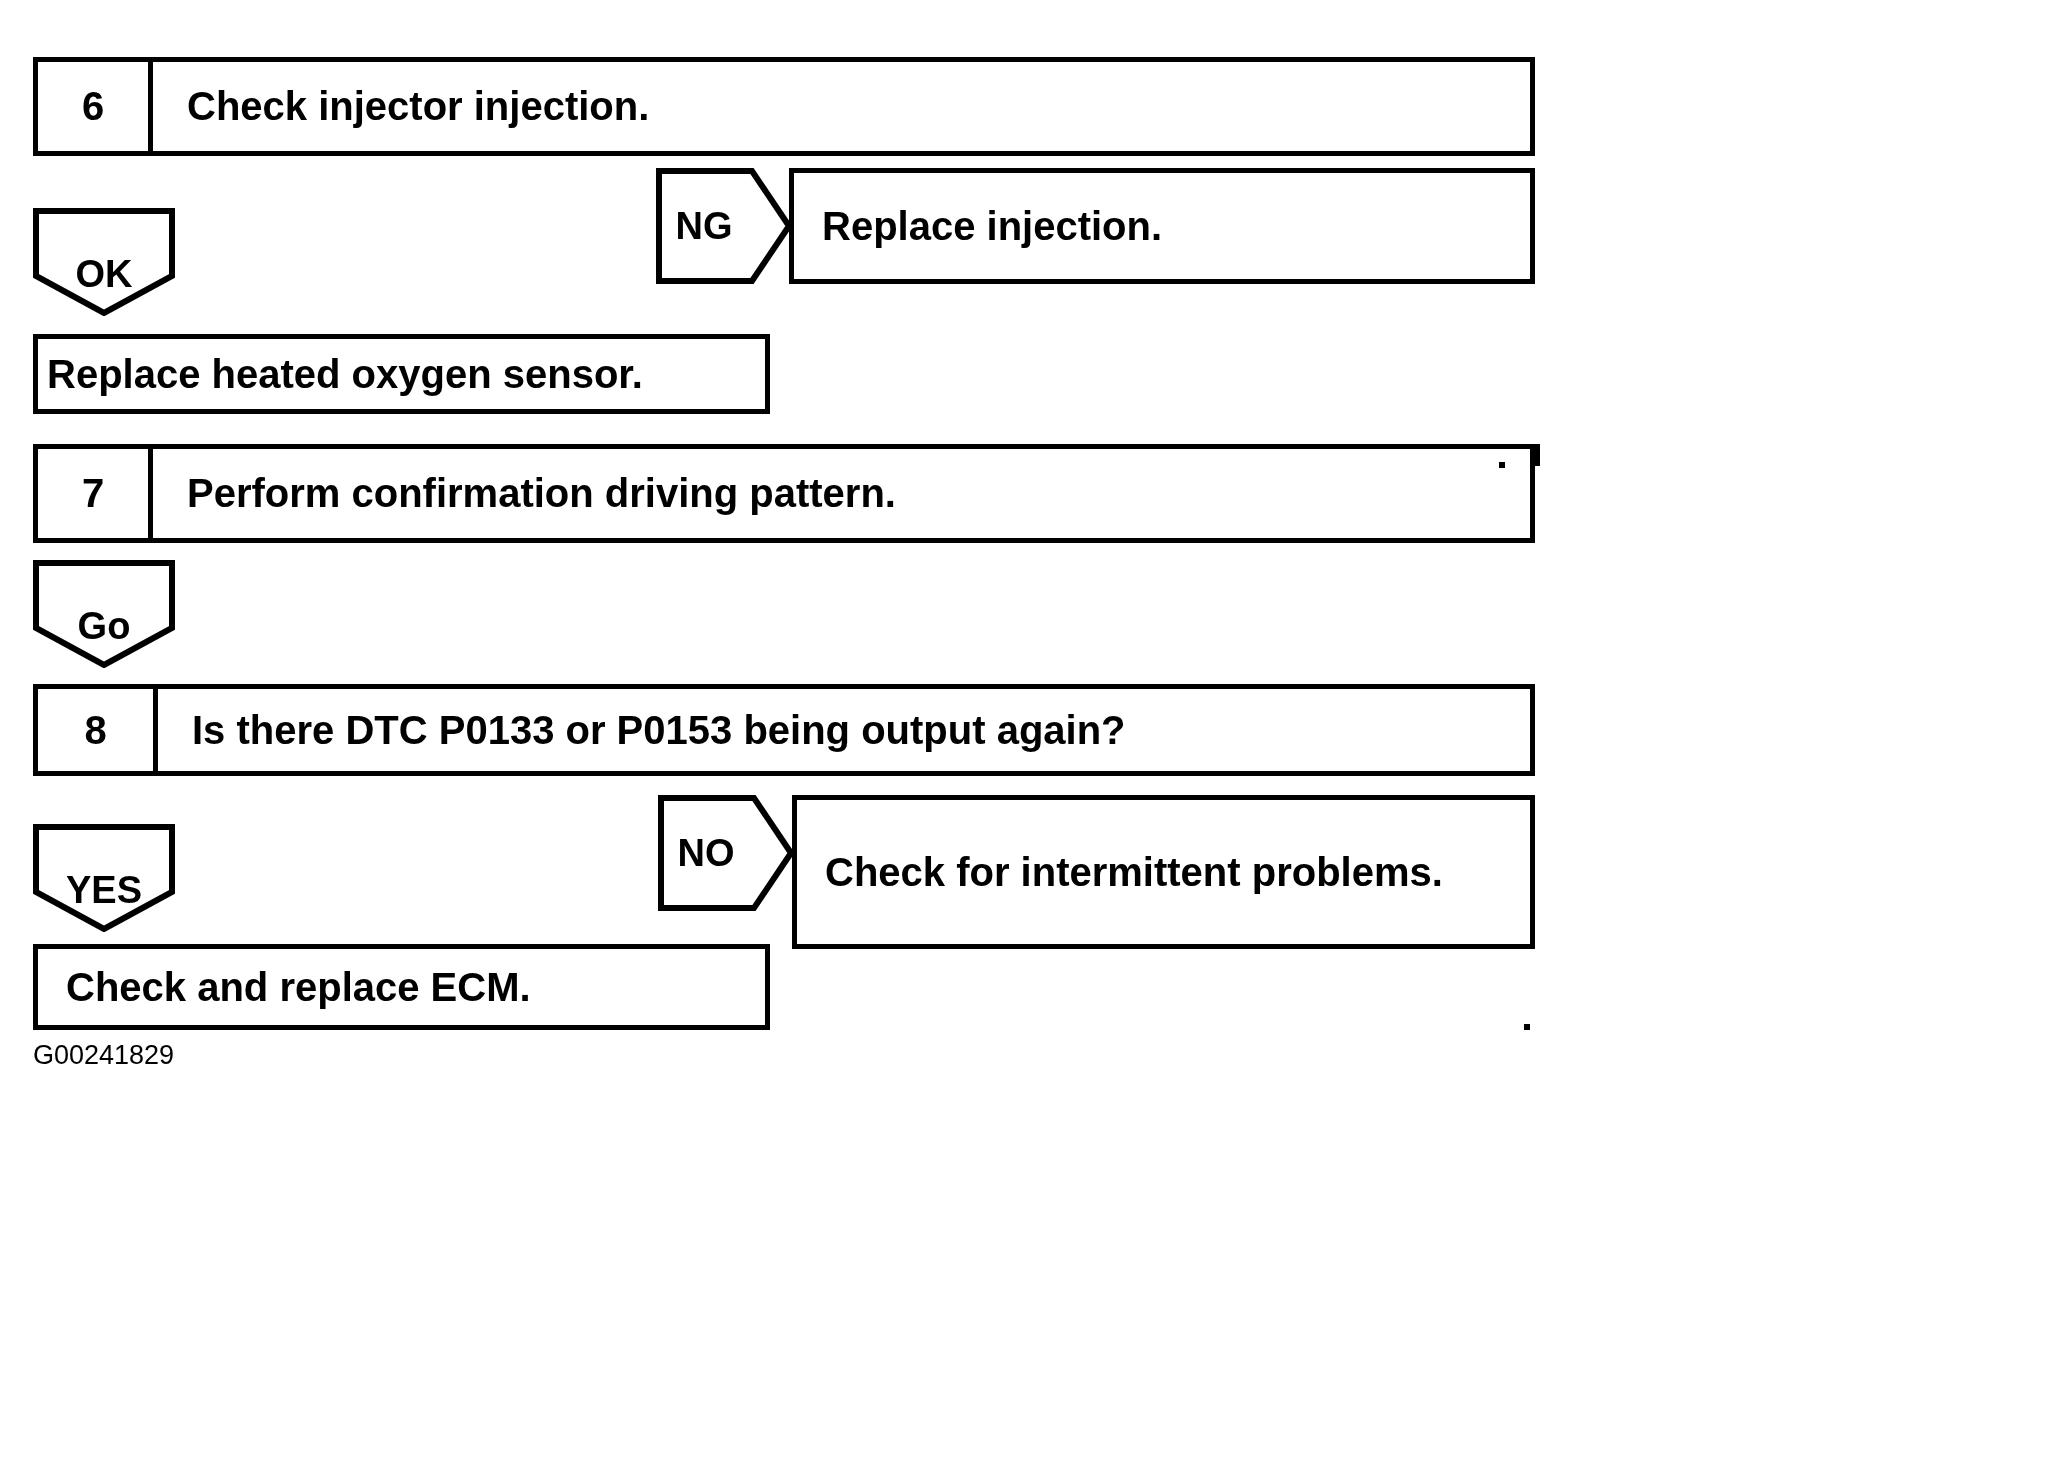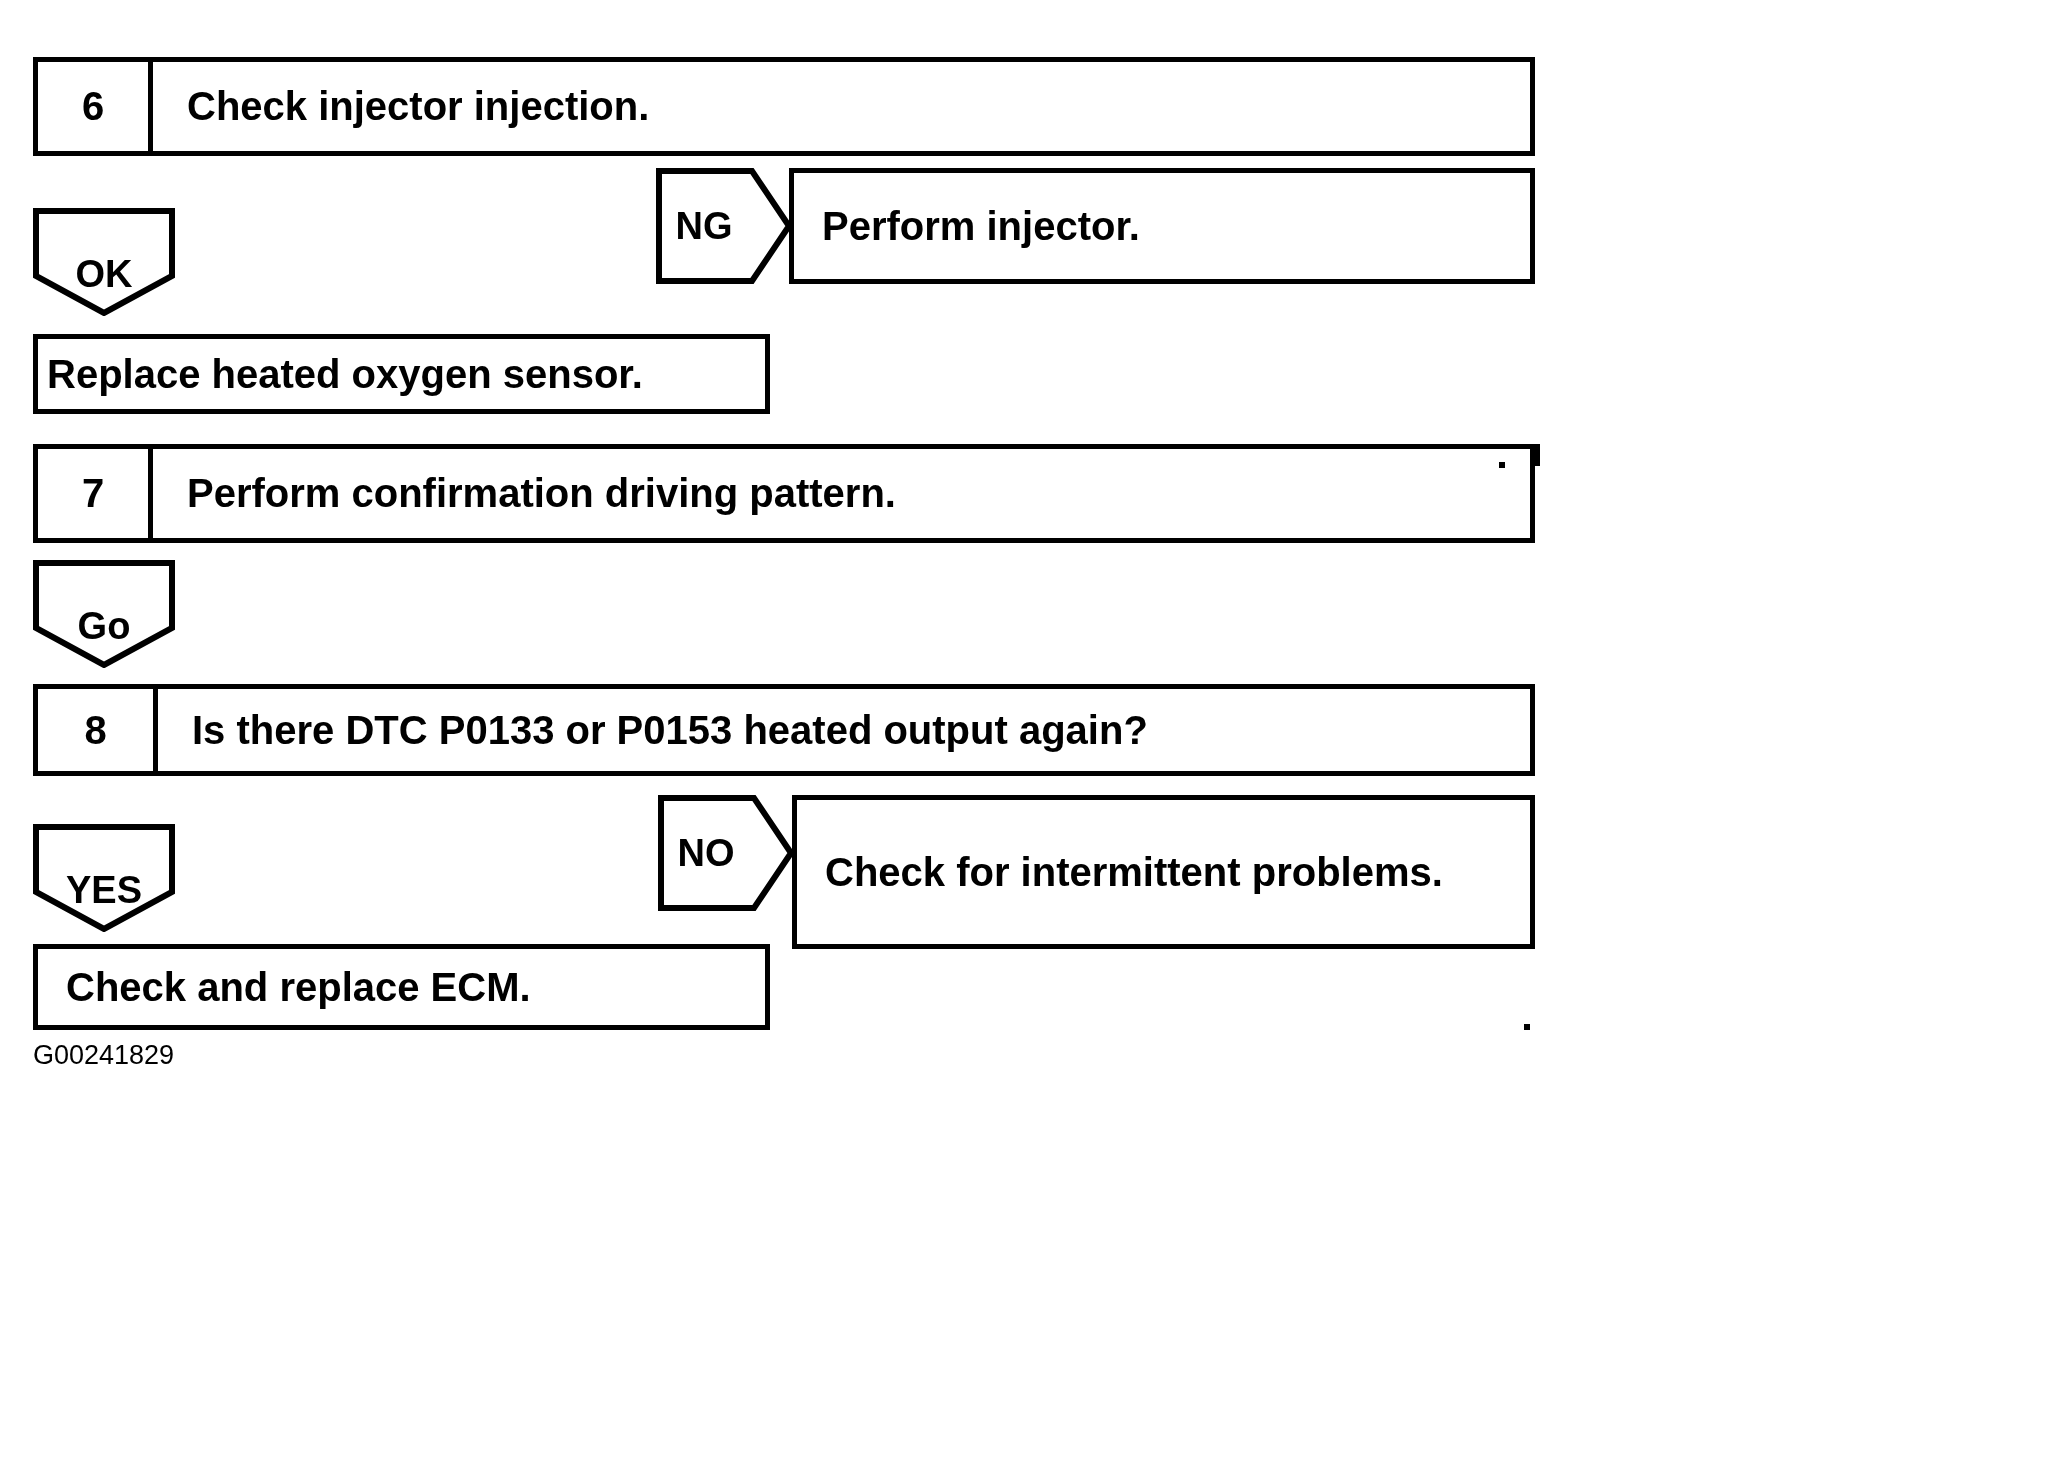--- a/index.html
+++ b/index.html
@@ -135,42 +135,42 @@
   </div>
 
   <div class="right-arrow" style="left:656px; top:168px; width:136px; height:116px;">
     <svg width="136" height="116" viewBox="0 0 136 116" aria-hidden="true">
       <polygon points="3,3 96,3 133,58 96,113 3,113" fill="#ffffff" stroke="#000000" stroke-width="6" stroke-linejoin="miter"></polygon>
     </svg>
     <div class="arrow-label" style="width:96px;">NG</div>
   </div>
 
   <div class="abs action-box" style="left:789px; top:168px; width:746px; height:116px;">
-    <span>Perform injector.</span>
+    <span>Replace injection.</span>
   </div>
 
   <div class="abs action-box" style="left:33px; top:334px; width:737px; height:80px;padding-left:9px;">
     <span>Replace heated oxygen sensor.</span>
   </div>
 
   <div class="abs step-row" style="left:33px; top:444px; width:1502px; height:99px;">
     <div class="step-num" style="width:110px;">7</div>
     <div class="step-text">Perform confirmation driving pattern.</div>
   </div>
 
   <div class="down-arrow" style="left:33px; top:560px; width:142px; height:108px;">
     <svg width="142" height="108" viewBox="0 0 142 108" aria-hidden="true">
       <polygon points="3,3 139,3 139,68 71,105 3,68" fill="#ffffff" stroke="#000000" stroke-width="6" stroke-linejoin="miter"></polygon>
     </svg>
     <div class="arrow-label" style="height:68px;">Go</div>
   </div>
 
   <div class="abs step-row" style="left:33px; top:684px; width:1502px; height:92px;">
     <div class="step-num" style="width:115px;">8</div>
-    <div class="step-text">Is there DTC P0133 or P0153 heated output again?</div>
+    <div class="step-text">Is there DTC P0133 or P0153 being output again?</div>
   </div>
 
   <div class="down-arrow" style="left:33px; top:824px; width:142px; height:108px;">
     <svg width="142" height="108" viewBox="0 0 142 108" aria-hidden="true">
       <polygon points="3,3 139,3 139,68 71,105 3,68" fill="#ffffff" stroke="#000000" stroke-width="6" stroke-linejoin="miter"></polygon>
     </svg>
     <div class="arrow-label" style="height:68px;">YES</div>
   </div>
 
   <div class="right-arrow" style="left:658px; top:795px; width:136px; height:116px;">

